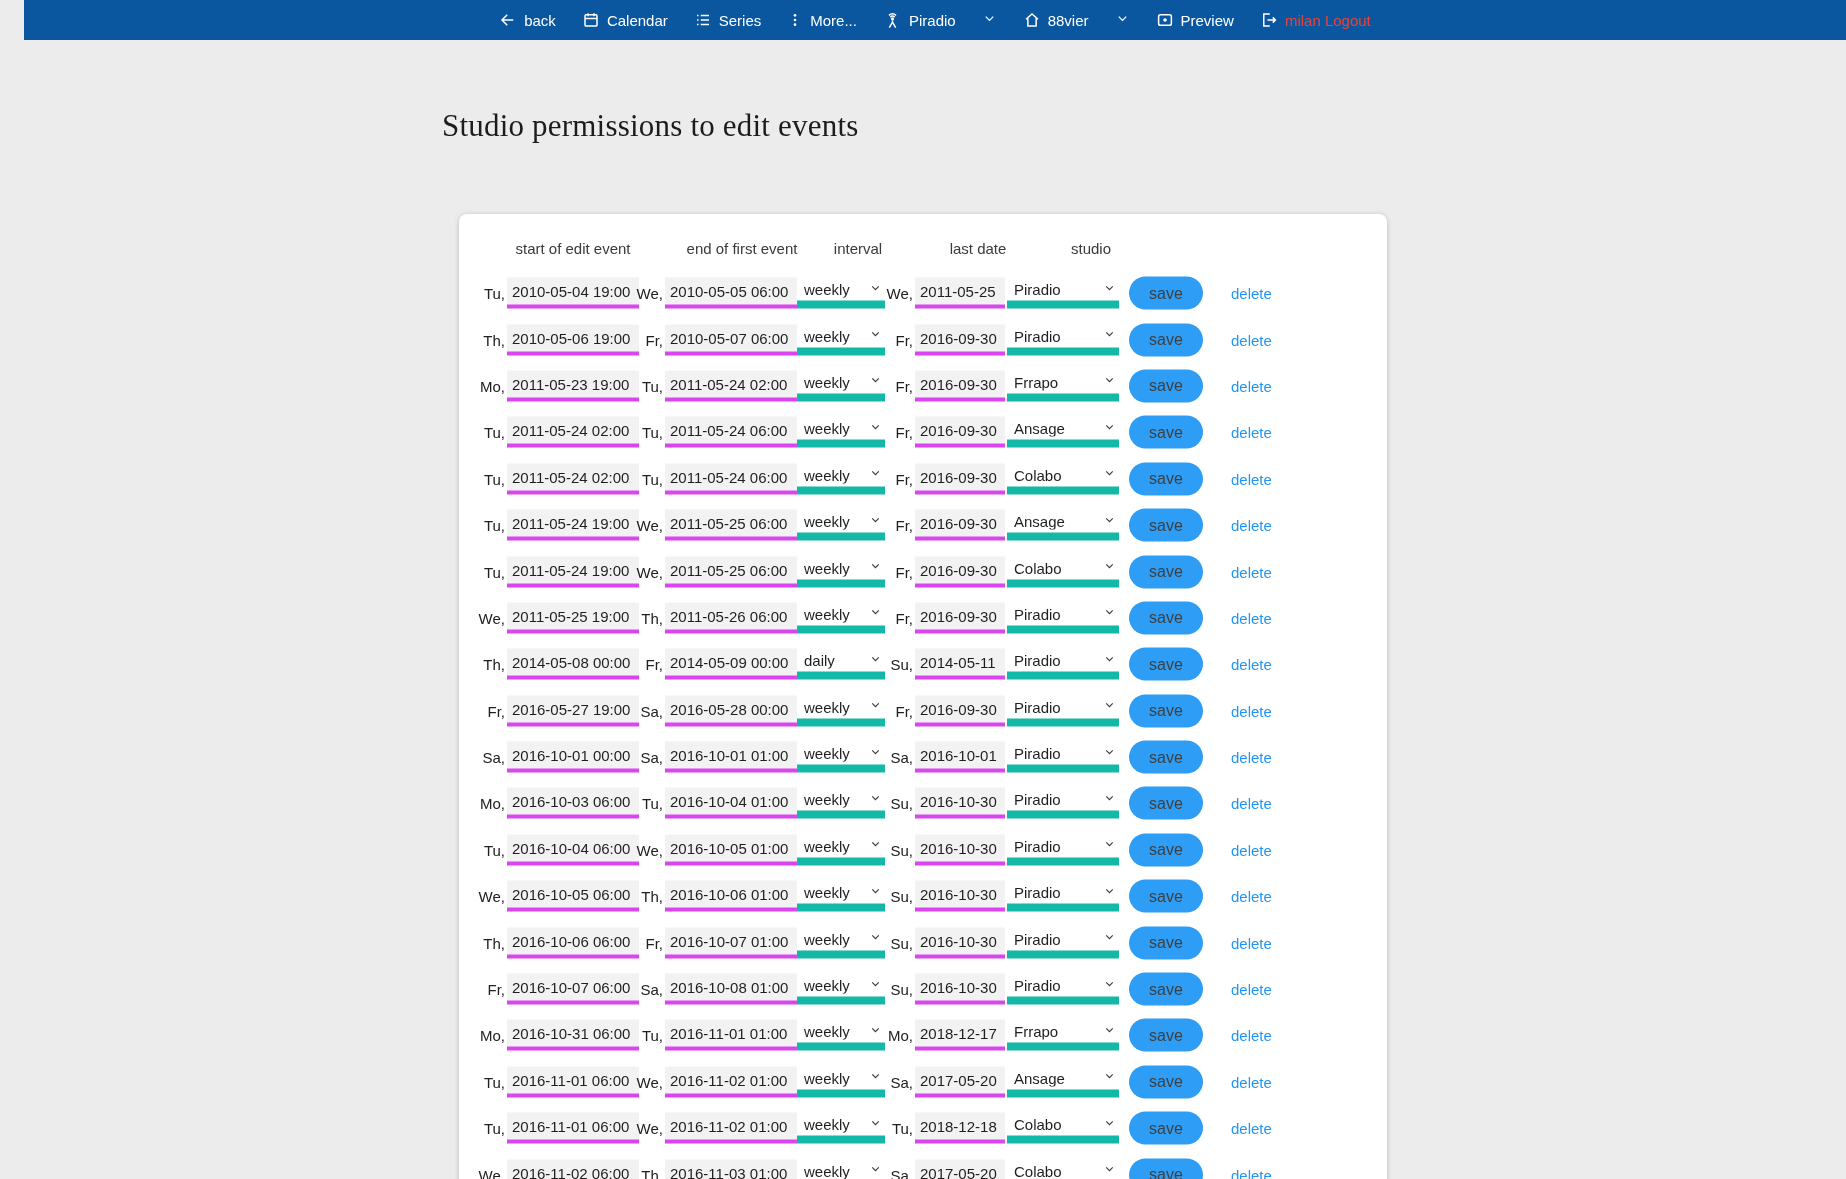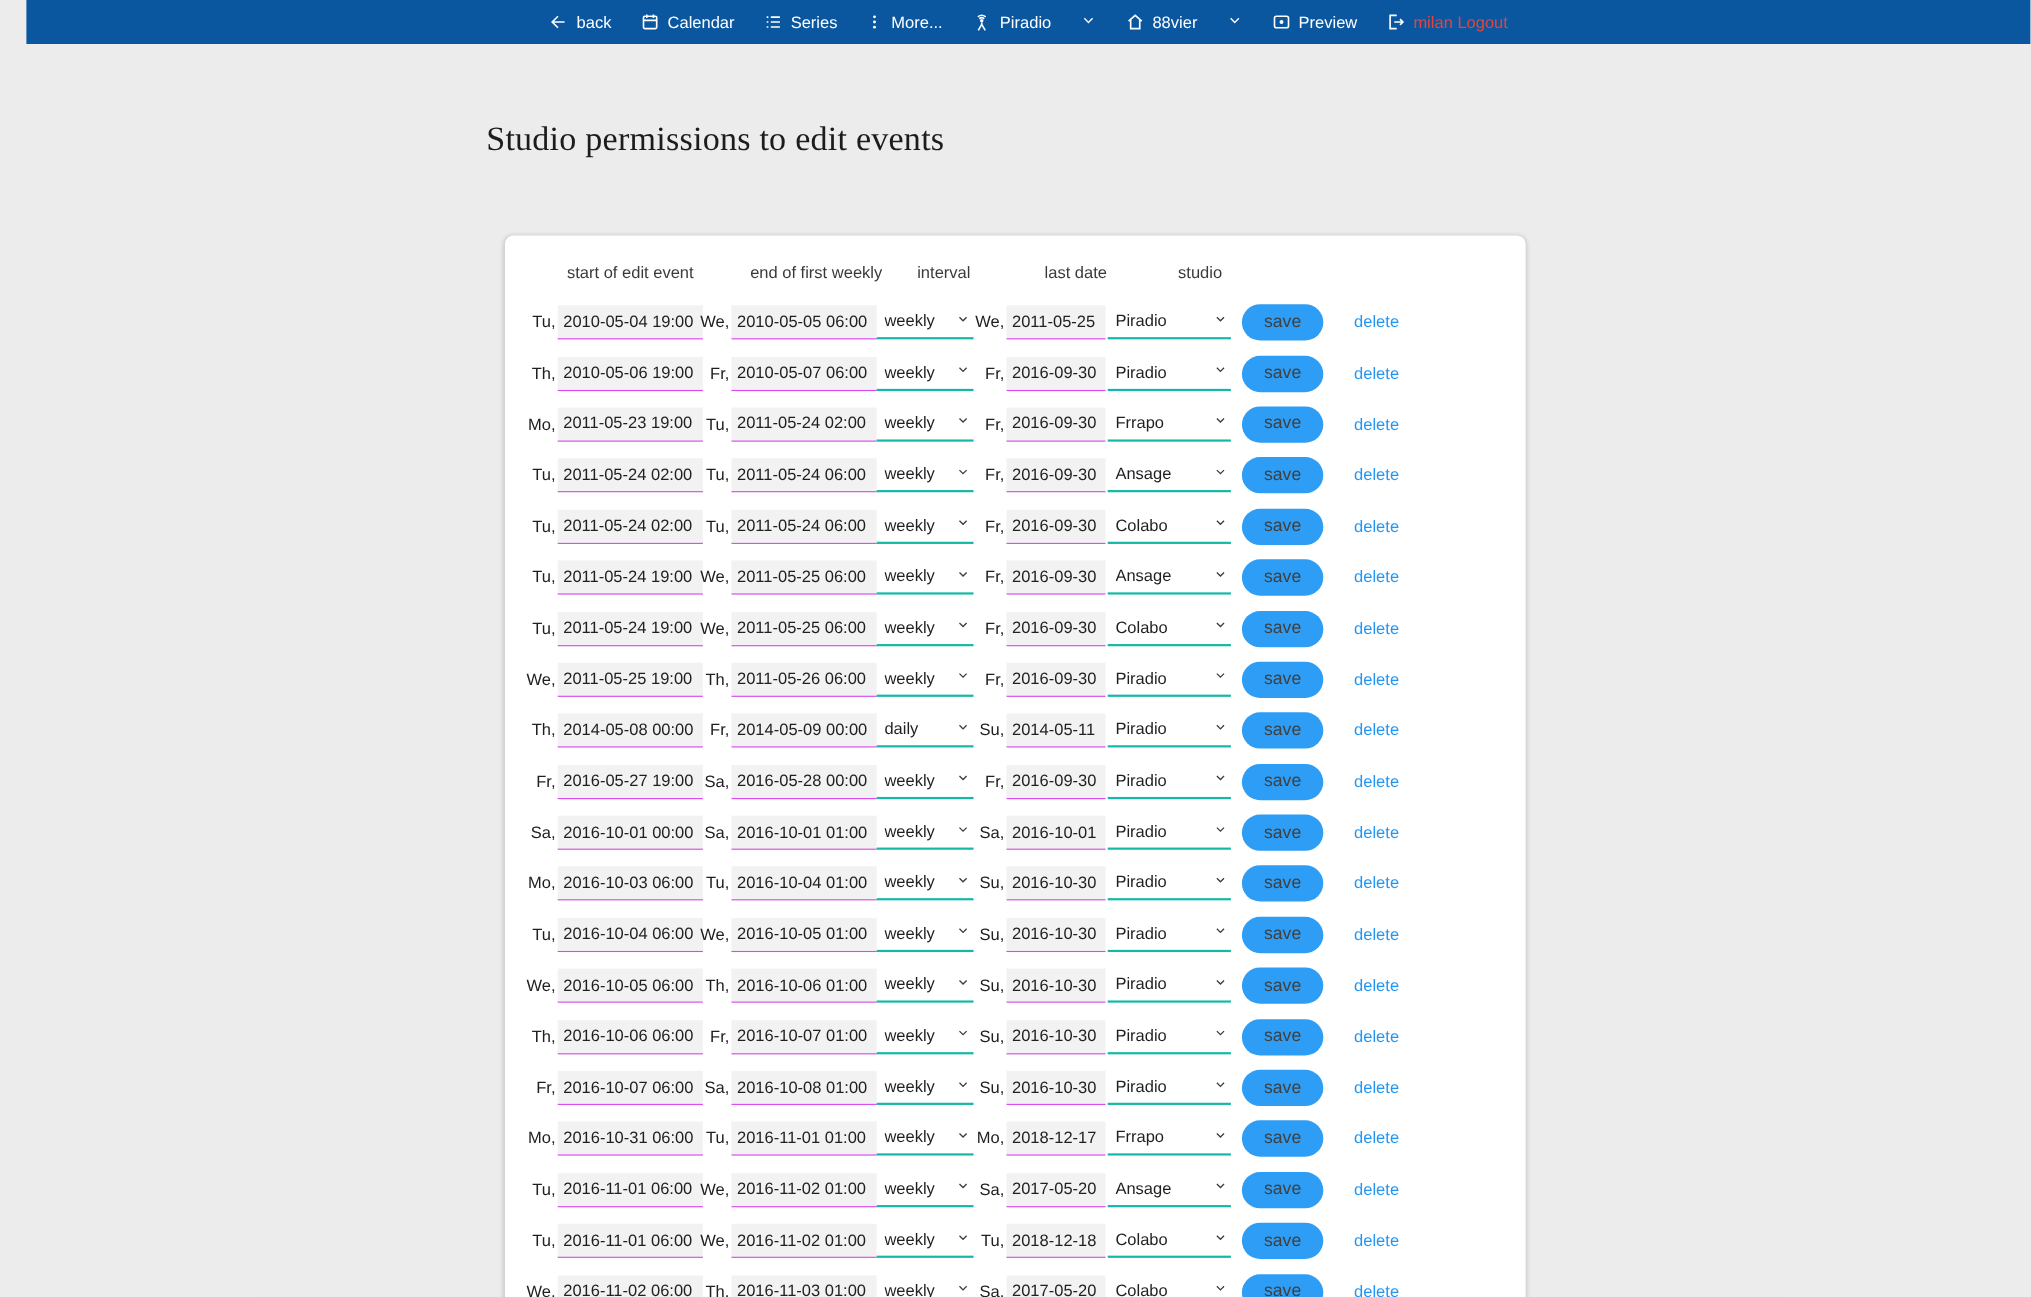--- a/index.html
+++ b/index.html
@@ -32,28 +32,28 @@
   .th { position:absolute; top:26px; transform:translateX(-50%); font-size:15px; color:#3a3a3a; white-space:nowrap; }
   .th1 { left:114px; } .th2 { left:283px; } .th3 { left:399px; } .th4 { left:519px; } .th5 { left:632px; }
 
   .tbody { position:relative; }
   .row { position:relative; height:46.4px; }
   .cell { position:absolute; top:50%; transform:translateY(-50%); }
   .day { font-size:15px; color:#202020; text-align:right; }
   .day1 { left:0; width:46px; }
   .day2 { left:158px; width:46px; }
   .day3 { left:408px; width:46px; }
-  input.inp { border:none; outline:none; background:#f2f2f2; border-bottom:1px solid #d946ef;
+  input.inp { border:none; outline:none; background:#f2f2f2; border-bottom:4px solid #d946ef;
               height:31px; font-size:15px; color:#1f1f1f; padding:0 0 0 5px;
               font-family:inherit; border-radius:0; }
   .inp-start { left:48px; width:132px; }
   .inp-end   { left:206px; width:132px; }
   .inp-last  { left:456px; width:90px; }
   .sel-wrap { position:absolute; top:50%; transform:translateY(-50%); height:31px;
-              border-bottom:2px solid #14b8a6;text-decoration:underline; }
+              border-bottom:8px solid #14b8a6;text-decoration:underline; }
   .sel-interval { left:338px; width:88px; }
   .sel-studio  { left:548px; width:112px; }
   .sel-wrap select { appearance:none; -webkit-appearance:none; -moz-appearance:none;
               width:100%; height:100%; border:none; outline:none; background:transparent;
               font-size:15px; color:#1f1f1f; padding-left:7px; font-family:inherit; cursor:pointer; }
   .sel-wrap .chev { position:absolute; right:3px; top:50%; transform:translateY(-50%); pointer-events:none; }
   button.save { left:670px; width:74px; height:33px; background:#2e9df5; color:#404040;
               border:none; border-radius:17px; font-size:16px; font-family:inherit;
               cursor:pointer; }
   a.delete { left:772px; color:#2196f3; font-size:15px; text-decoration:none; cursor:pointer; }
@@ -149,21 +149,21 @@
       <span class="nav-label">milan Logout</span>
     </div>
   </div>
 
   <h1 class="page-title">Studio permissions to edit events</h1>
 
 
   <div class="card">
     <div class="thead">
       <span class="th th1">start of edit event</span>
-      <span class="th th2">end of first weekly</span>
+      <span class="th th2">end of first event</span>
       <span class="th th3">interval</span>
       <span class="th th4">last date</span>
       <span class="th th5">studio</span>
     </div>
     <div class="tbody">
   <div class="row">
     <span class="cell day day1">Tu,</span>
     <input class="cell inp inp-start" type="text" value="2010-05-04 19:00" style="">
     <span class="cell day day2">We,</span>
     <input class="cell inp inp-end" type="text" value="2010-05-05 06:00" style="">

